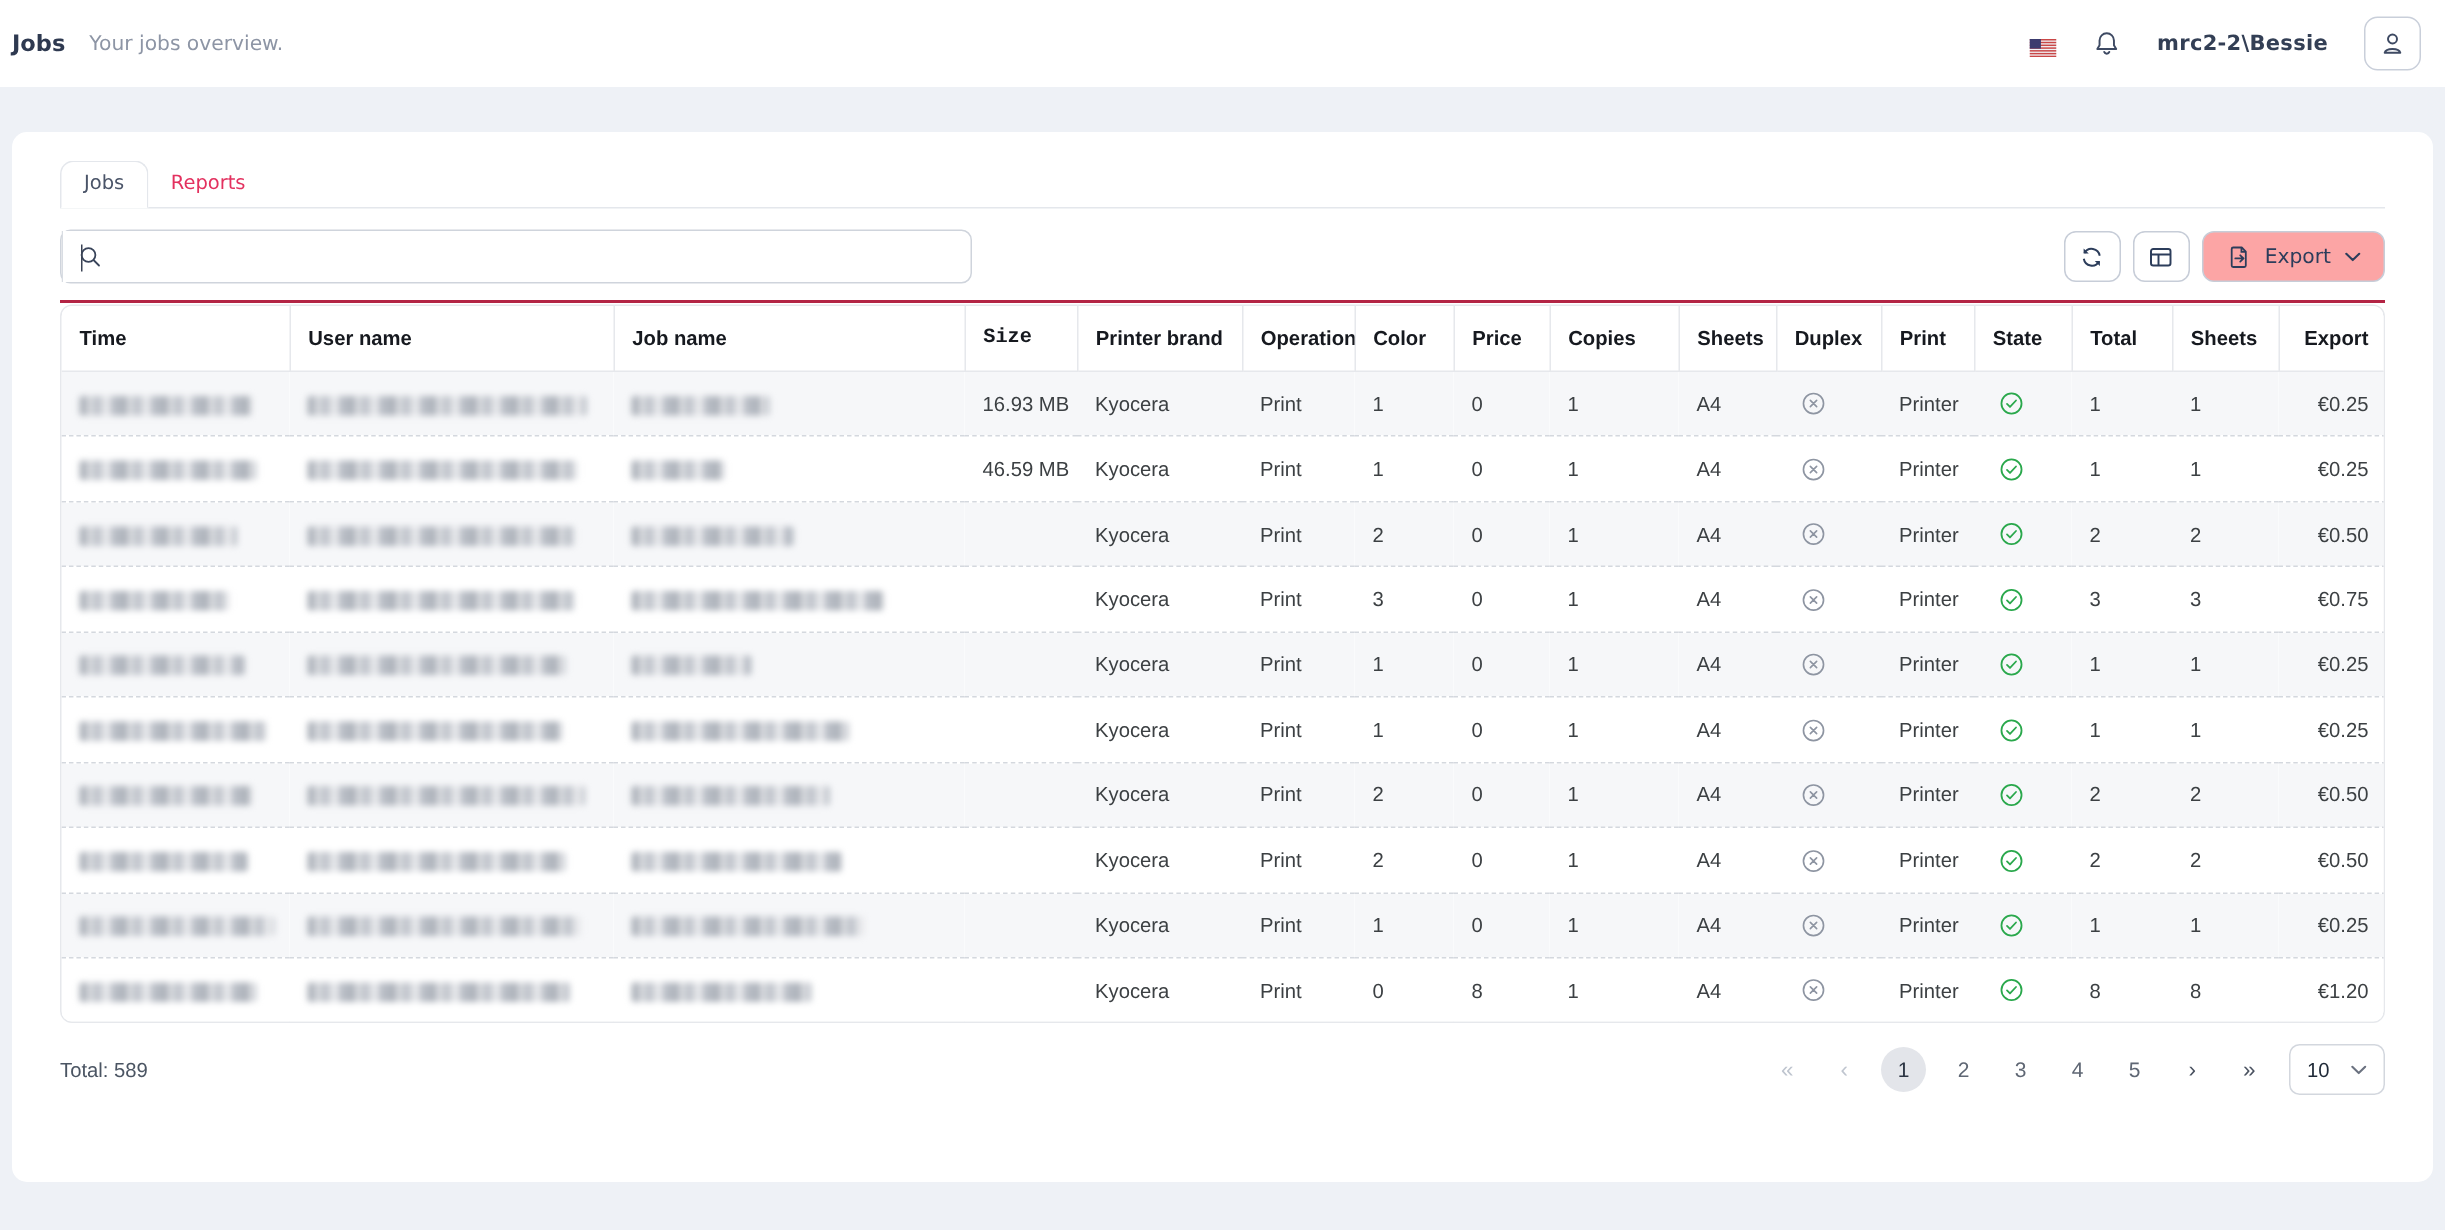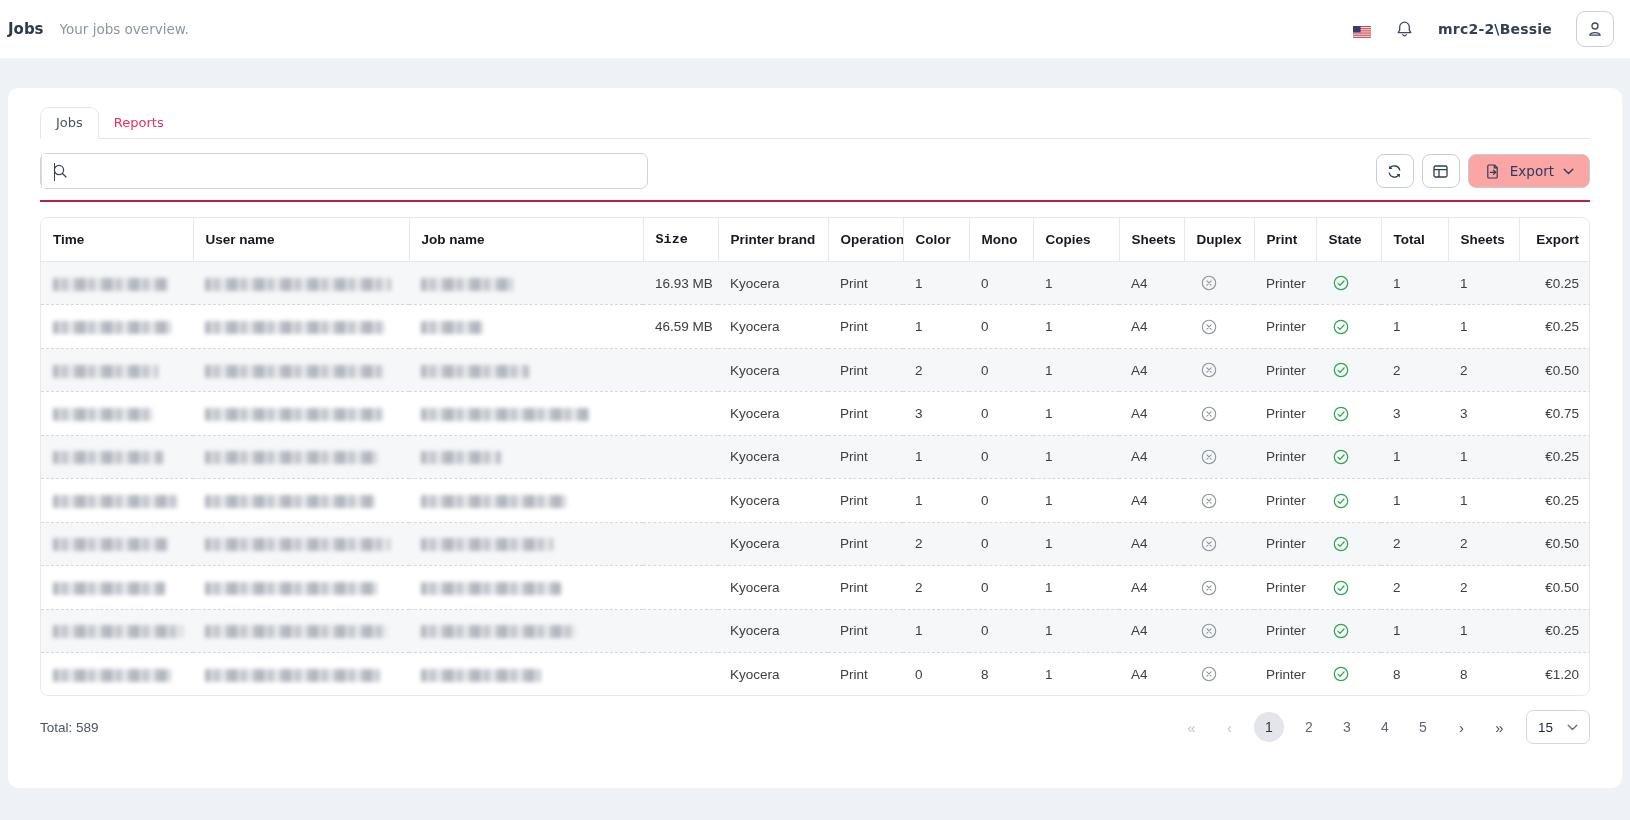--- a/index.html
+++ b/index.html
@@ -37,21 +37,21 @@
   .search-btn { width:36px; border:none; border-left:1px solid #d9dde3; background:#fff; display:flex; align-items:center; justify-content:center; cursor:pointer; border-radius:0 7px 7px 0; }
   .btn-group { display:flex; align-items:center; gap:8px; }
   .icon-btn { width:38px; height:34px; border:1px solid #c7cdd8; border-radius:8px; background:#fff; display:flex; align-items:center; justify-content:center; cursor:pointer; }
   .export-btn { height:34px; border:1px solid #c7cdd8; border-radius:8px; background:#fca5a5; display:flex; align-items:center; gap:9px; padding:0 15px; cursor:pointer; font-size:13.5px; color:#2c3d5b; font-family:"DejaVu Sans", sans-serif; }
 
   
   .filters-toggle { margin-top:17px; display:inline-flex; align-items:center; gap:7px; font-size:13px; color:#3a4354; cursor:pointer; }
   .filters-divider { margin-top:11px; border:none; border-top:2px solid #b32444; width:100%; }
 
   
-  .table-wrap { margin-top:15px; border:1px solid #e6e8ec; border-radius:8px; overflow:hidden; }
+  .table-wrap { margin-top:1px; border:1px solid #e6e8ec; border-radius:8px; overflow:hidden; }
   table { width:100%; border-collapse:collapse; table-layout:fixed; font-family:"Liberation Sans", sans-serif; }
   thead th { font-size:13.5px; font-weight:bold; color:#16191f; text-align:left; padding:14px 12px;
              border-right:1px solid #e6e8ec; border-bottom:1px solid #e6e8ec; background:#fff; white-space:nowrap; overflow:hidden; }
   thead th:last-child { border-right:none; }
   tbody td { font-size:13.5px; color:#3c4043; padding:13px 12px; white-space:nowrap; overflow:hidden; }
   tbody tr:nth-child(odd) { background:#f6f7f9; }
   tbody tr:nth-child(even) { background:#fff; }
   tbody tr + tr td { border-top:1px dashed #d4d8de; }
   .blur { display:inline-block; height:13px; border-radius:2px; vertical-align:middle;
           background:repeating-linear-gradient(90deg,#aeb3bb 0 5px,#d9dbdf 5px 9px,#c2c6cd 9px 15px,#e6e7ea 15px 21px,#b8bdc5 21px 27px);
@@ -163,21 +163,21 @@
       <table>
         <thead>
           <tr>
               <th style="width: 152px;">Time</th>
               <th style="width: 216px;">User name</th>
               <th style="width: 234px;">Job name</th>
               <th style="width: 75px; text-align: left; font-family: Liberation Mono, monospace;">Size</th>
               <th style="width: 110px;">Printer brand</th>
               <th style="width: 75px;">Operation</th>
               <th style="width: 66px;">Color</th>
-              <th style="width: 64px;">Mono</th>
+              <th style="width: 64px;">Price</th>
               <th style="width: 86px;">Copies</th>
               <th style="width: 65px;">Sheets</th>
               <th style="width: 70px;">Duplex</th>
               <th style="width: 62px;">Print</th>
               <th style="width: 65px;">State</th>
               <th style="width: 67px;">Total</th>
               <th style="width: 71px;">Sheets</th>
               <th style="width: 72px; text-align: right;">Export</th>
             </tr>
         </thead>
@@ -437,21 +437,21 @@
             <span class="pg-item nav dim">‹</span>
             <span class="pg-item num active">1</span>
             <span class="pg-item num">2</span>
             <span class="pg-item num">3</span>
             <span class="pg-item num">4</span>
             <span class="pg-item num">5</span>
             <span class="pg-item nav">›</span>
             <span class="pg-item nav">»</span>
           </div>
         <div class="page-size">
-          <span>15</span>
+          <span>10</span>
           <svg width="11" height="7" viewBox="0 0 11 7">
             <path d="M1.2 1.2l4.3 4.2 4.3-4.2" fill="none" stroke="#6b7280" stroke-width="1.4" stroke-linecap="round" stroke-linejoin="round"></path>
           </svg>
         </div>
       </div>
     </div>
 
   </div>
 </div>
 

